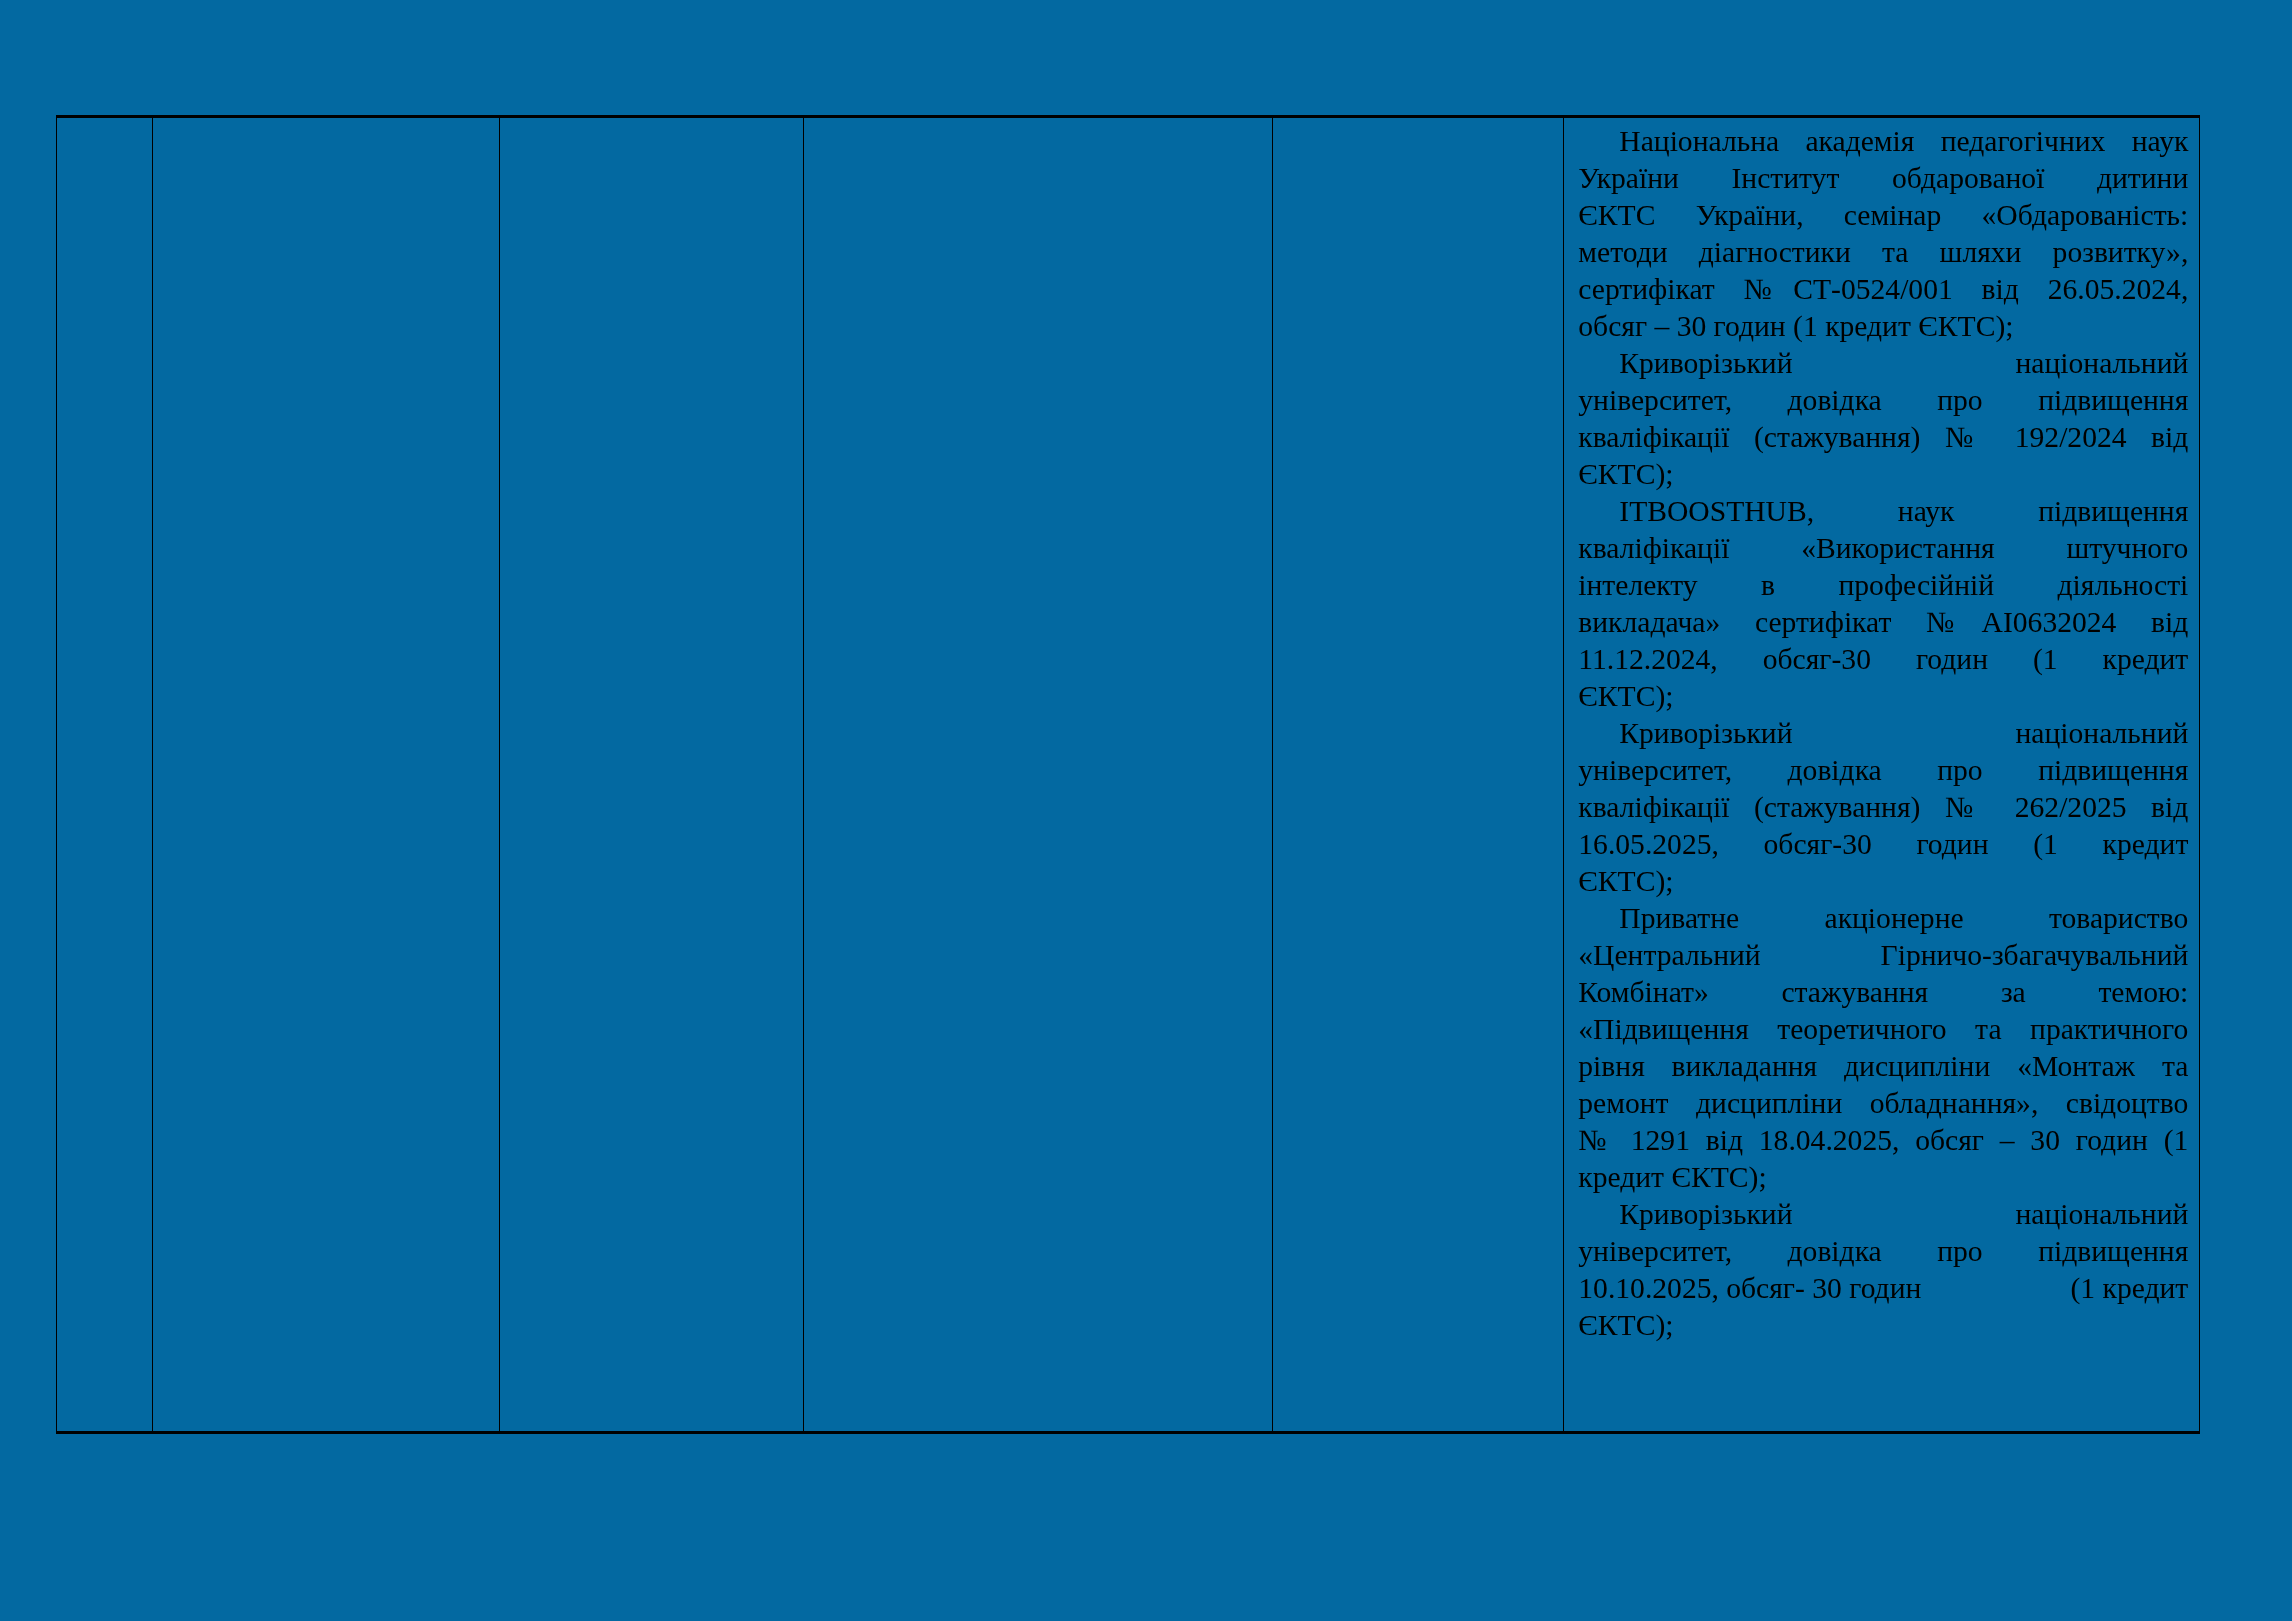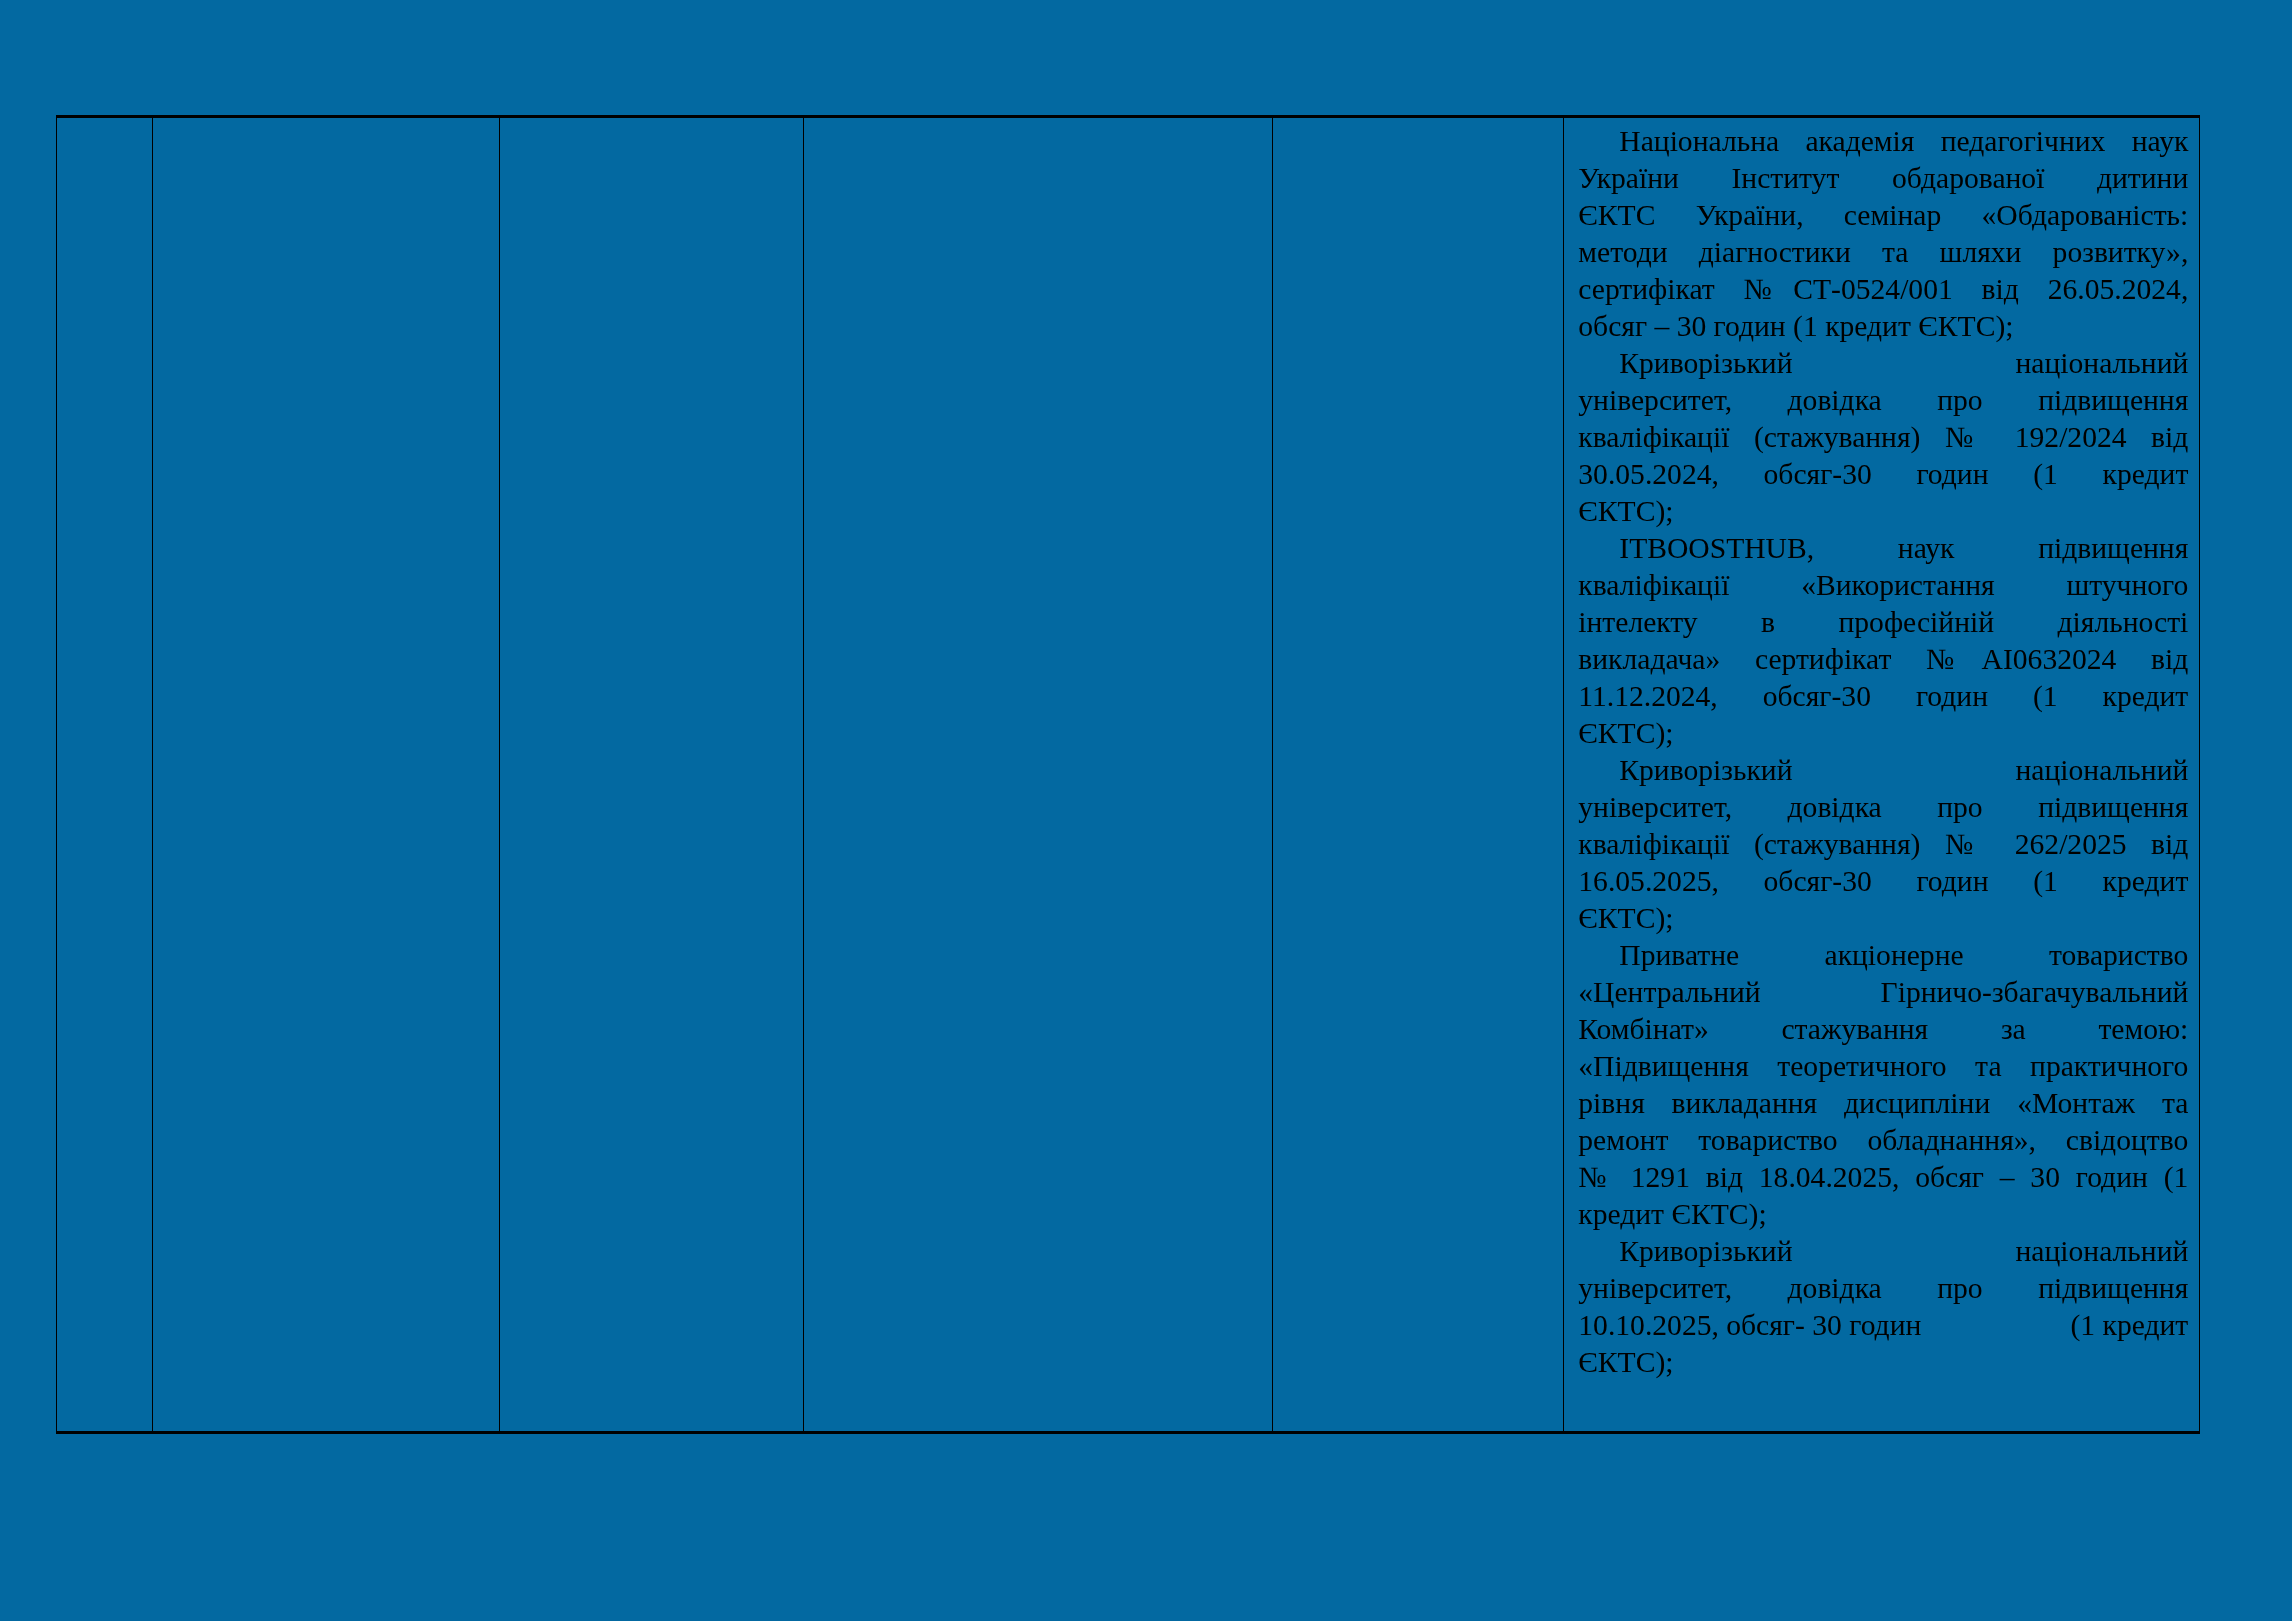--- a/index.html
+++ b/index.html
@@ -75,39 +75,38 @@
     <div class="col c6">
         <div class="line first">Національна академія педагогічних наук</div>
         <div class="line">України Інститут обдарованої дитини</div>
         <div class="line">ЄКТС України, семінар «Обдарованість:</div>
         <div class="line">методи діагностики та шляхи розвитку»,</div>
         <div class="line">сертифікат №СТ-0524/001 від 26.05.2024,</div>
         <div class="line last">обсяг – 30 годин (1 кредит ЄКТС);</div>
         <div class="line first">Криворізький національний</div>
         <div class="line">університет, довідка про підвищення</div>
         <div class="line">кваліфікації (стажування) № 192/2024 від</div>
-        <div class="line">30.05.2024, обсяг-30 годин (1 кредит</div>
         <div class="line last">ЄКТС);</div>
         <div class="line first">ITBOOSTHUB, наук підвищення</div>
         <div class="line">кваліфікації «Використання штучного</div>
         <div class="line">інтелекту в професійній діяльності</div>
         <div class="line">викладача» сертифікат №АІ0632024 від</div>
         <div class="line">11.12.2024, обсяг-30 годин (1 кредит</div>
         <div class="line last">ЄКТС);</div>
         <div class="line first">Криворізький національний</div>
         <div class="line">університет, довідка про підвищення</div>
         <div class="line">кваліфікації (стажування) № 262/2025 від</div>
         <div class="line">16.05.2025, обсяг-30 годин (1 кредит</div>
         <div class="line last">ЄКТС);</div>
         <div class="line first">Приватне акціонерне товариство</div>
         <div class="line">«Центральний Гірничо-збагачувальний</div>
         <div class="line">Комбінат» стажування за темою:</div>
         <div class="line">«Підвищення теоретичного та практичного</div>
         <div class="line">рівня викладання дисципліни «Монтаж та</div>
-        <div class="line">ремонт товариство обладнання», свідоцтво</div>
+        <div class="line">ремонт дисципліни обладнання», свідоцтво</div>
         <div class="line">№ 1291 від 18.04.2025, обсяг – 30 годин (1</div>
         <div class="line last">кредит ЄКТС);</div>
         <div class="line first">Криворізький національний</div>
         <div class="line">університет, довідка про підвищення</div>
         <div class="line split">
           <span>10.10.2025, обсяг- 30 годин</span>
           <span>(1 кредит</span>
         </div>
         <div class="line last">ЄКТС);</div>
       </div>

